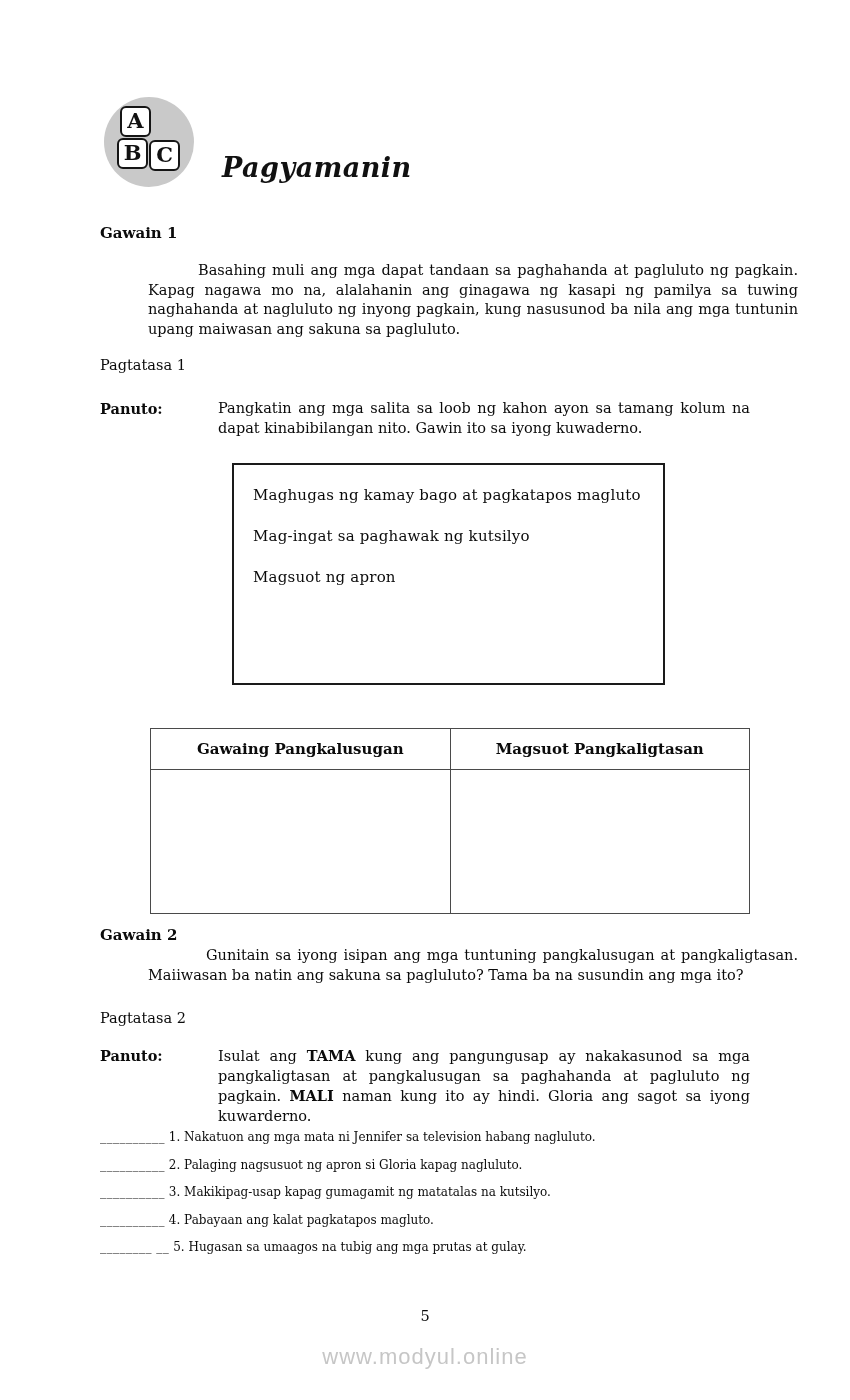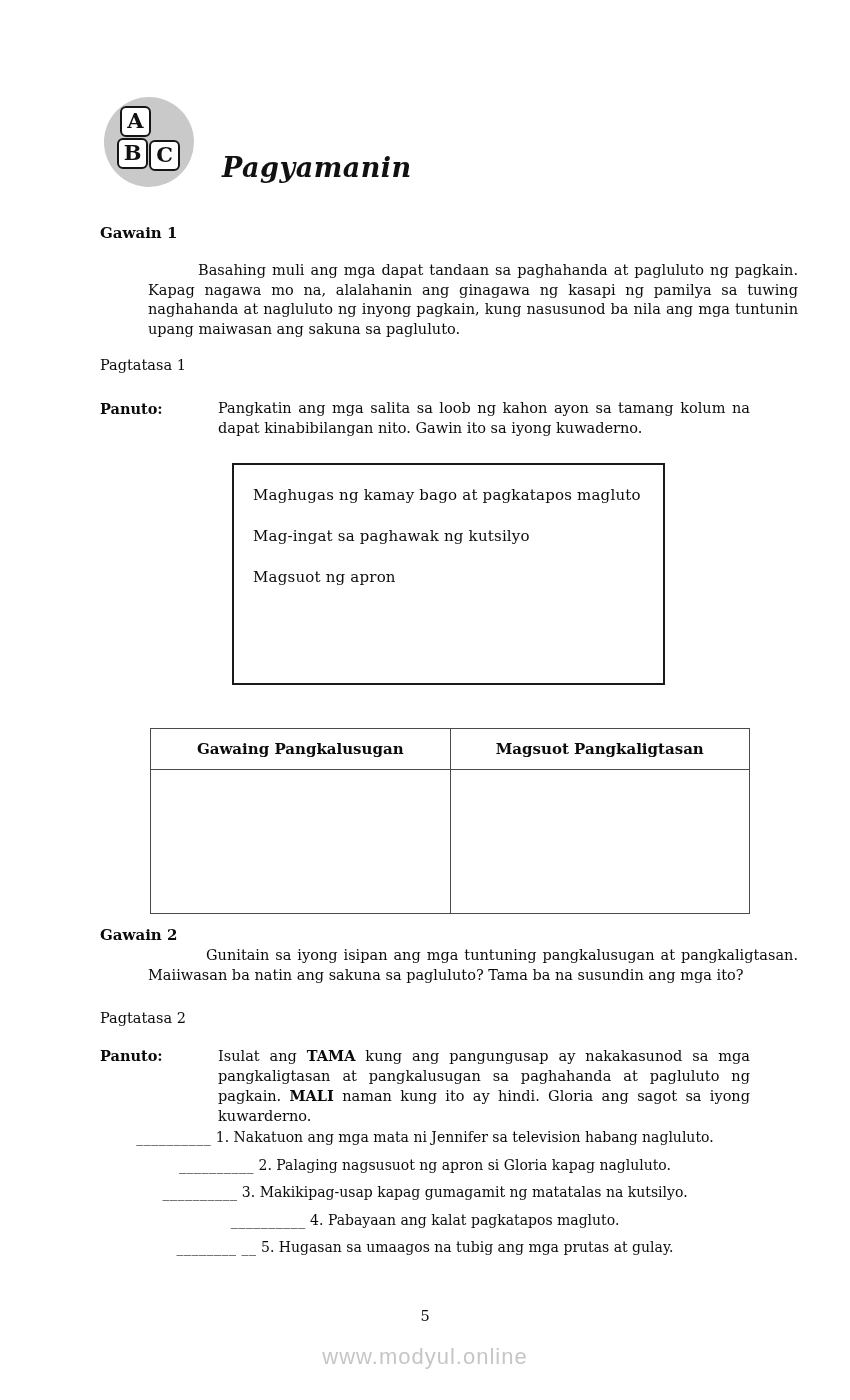--- a/index.html
+++ b/index.html
@@ -104,25 +104,24 @@
   }
 
   
   .gawain2-heading { top: 926px; }
   .gawain2-para { top: 946px; text-indent: 58px; }
   .pagtatasa2 { top: 1010px; font-size: 14.5px; }
 
   
   .fill-list { top: 1128px; }
   .fill-item {
-    font-size: 14px;
+    font-size: 12px;
     line-height: 19.5px;
     margin-bottom: 8px;
     white-space: nowrap;
-    text-align: center;
   }
   .fill-blank { letter-spacing: 0.5px; }
 
   
   .page-number {
     position: absolute;
     left: 0; top: 1308px;
     width: 850px;
     text-align: center;
     font-size: 14.5px;

